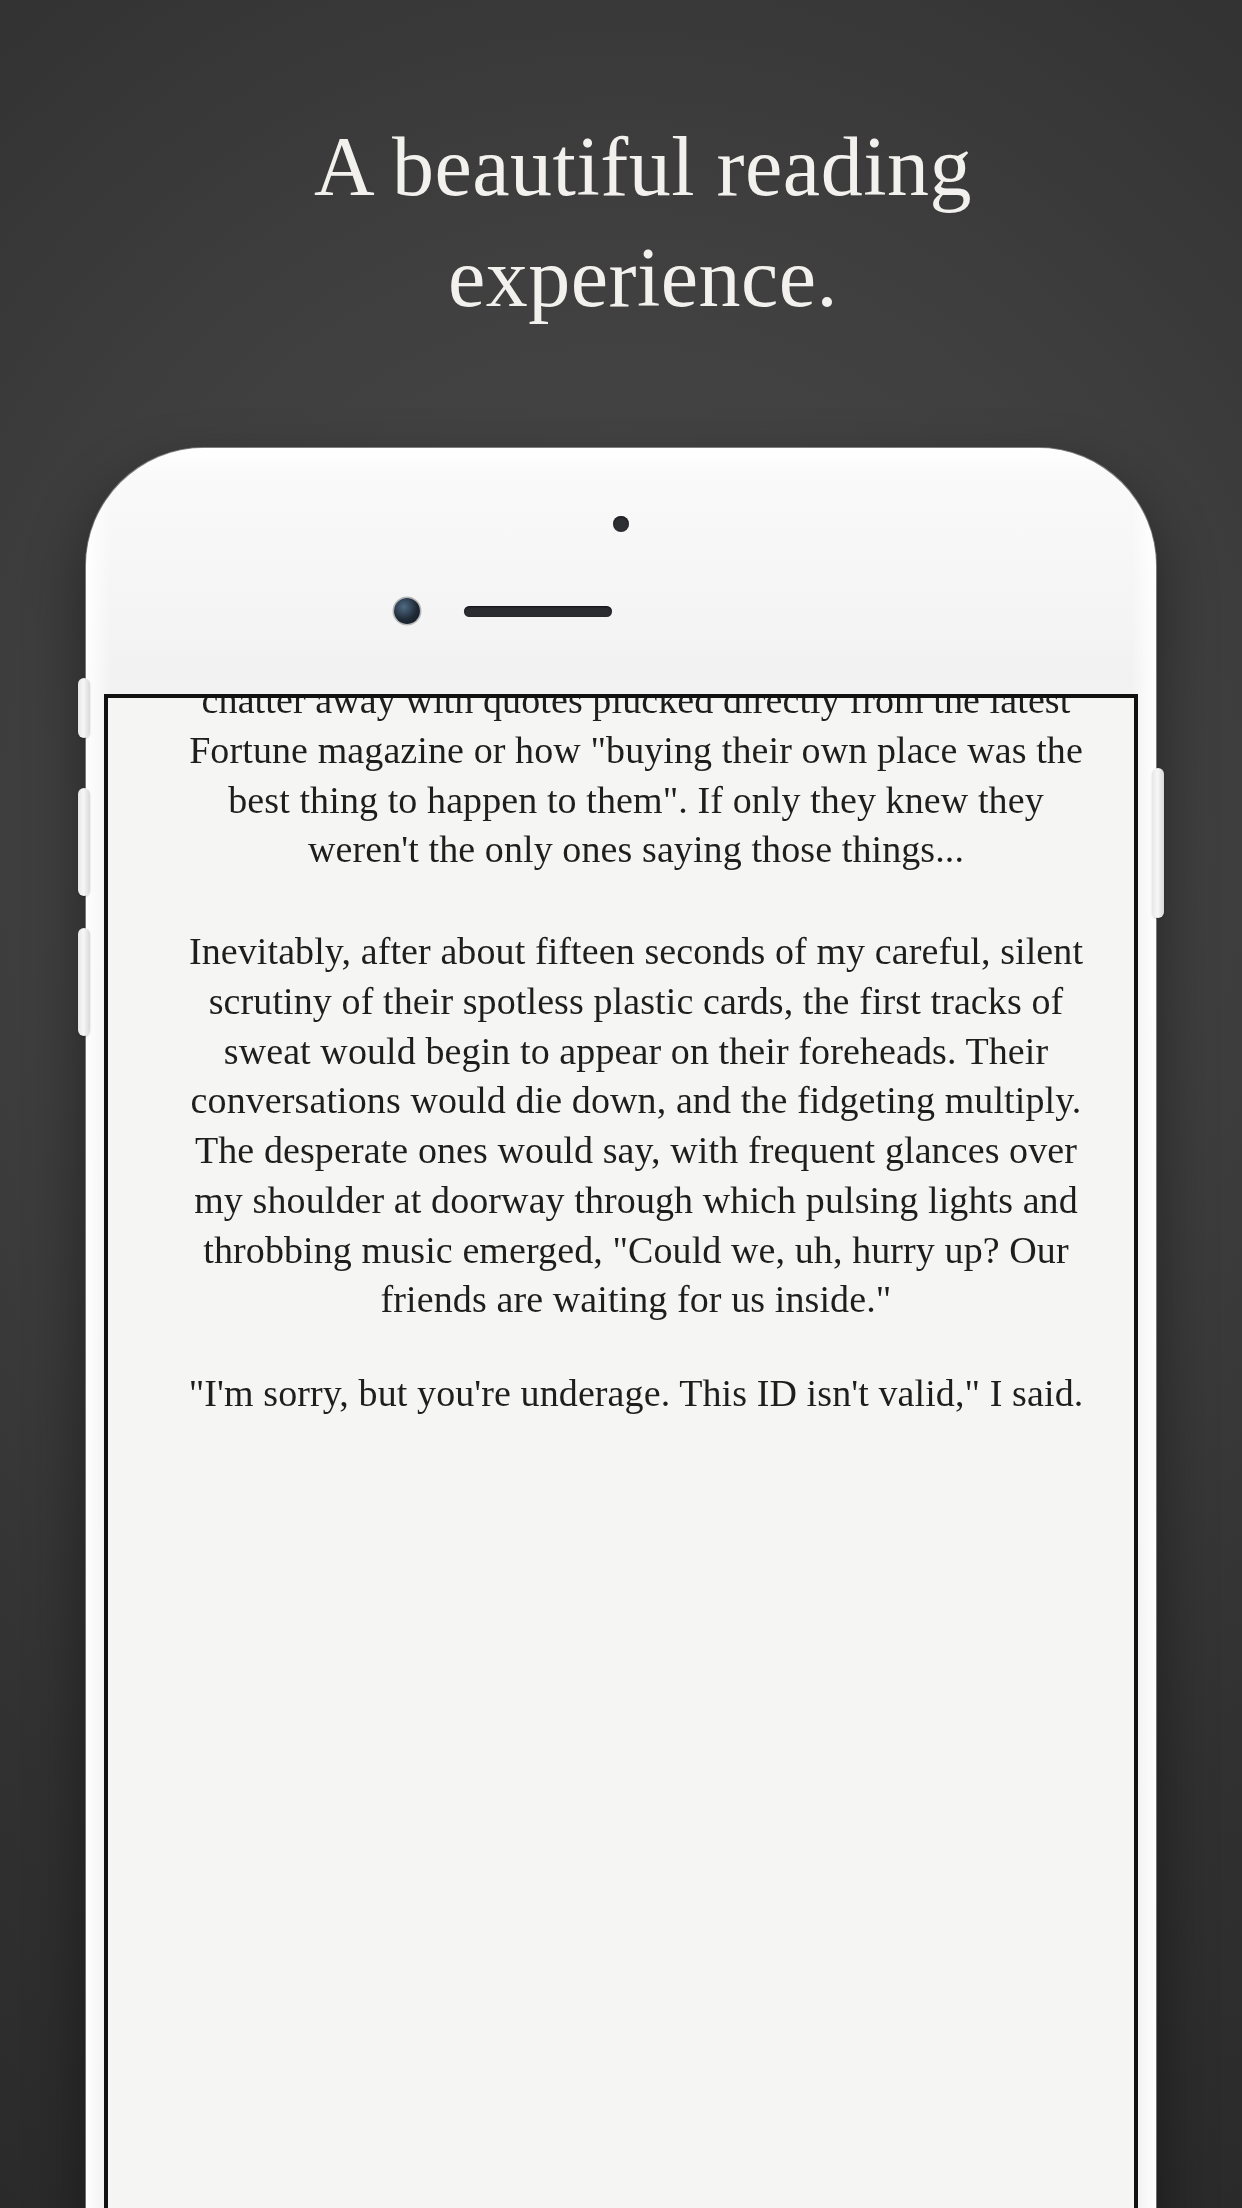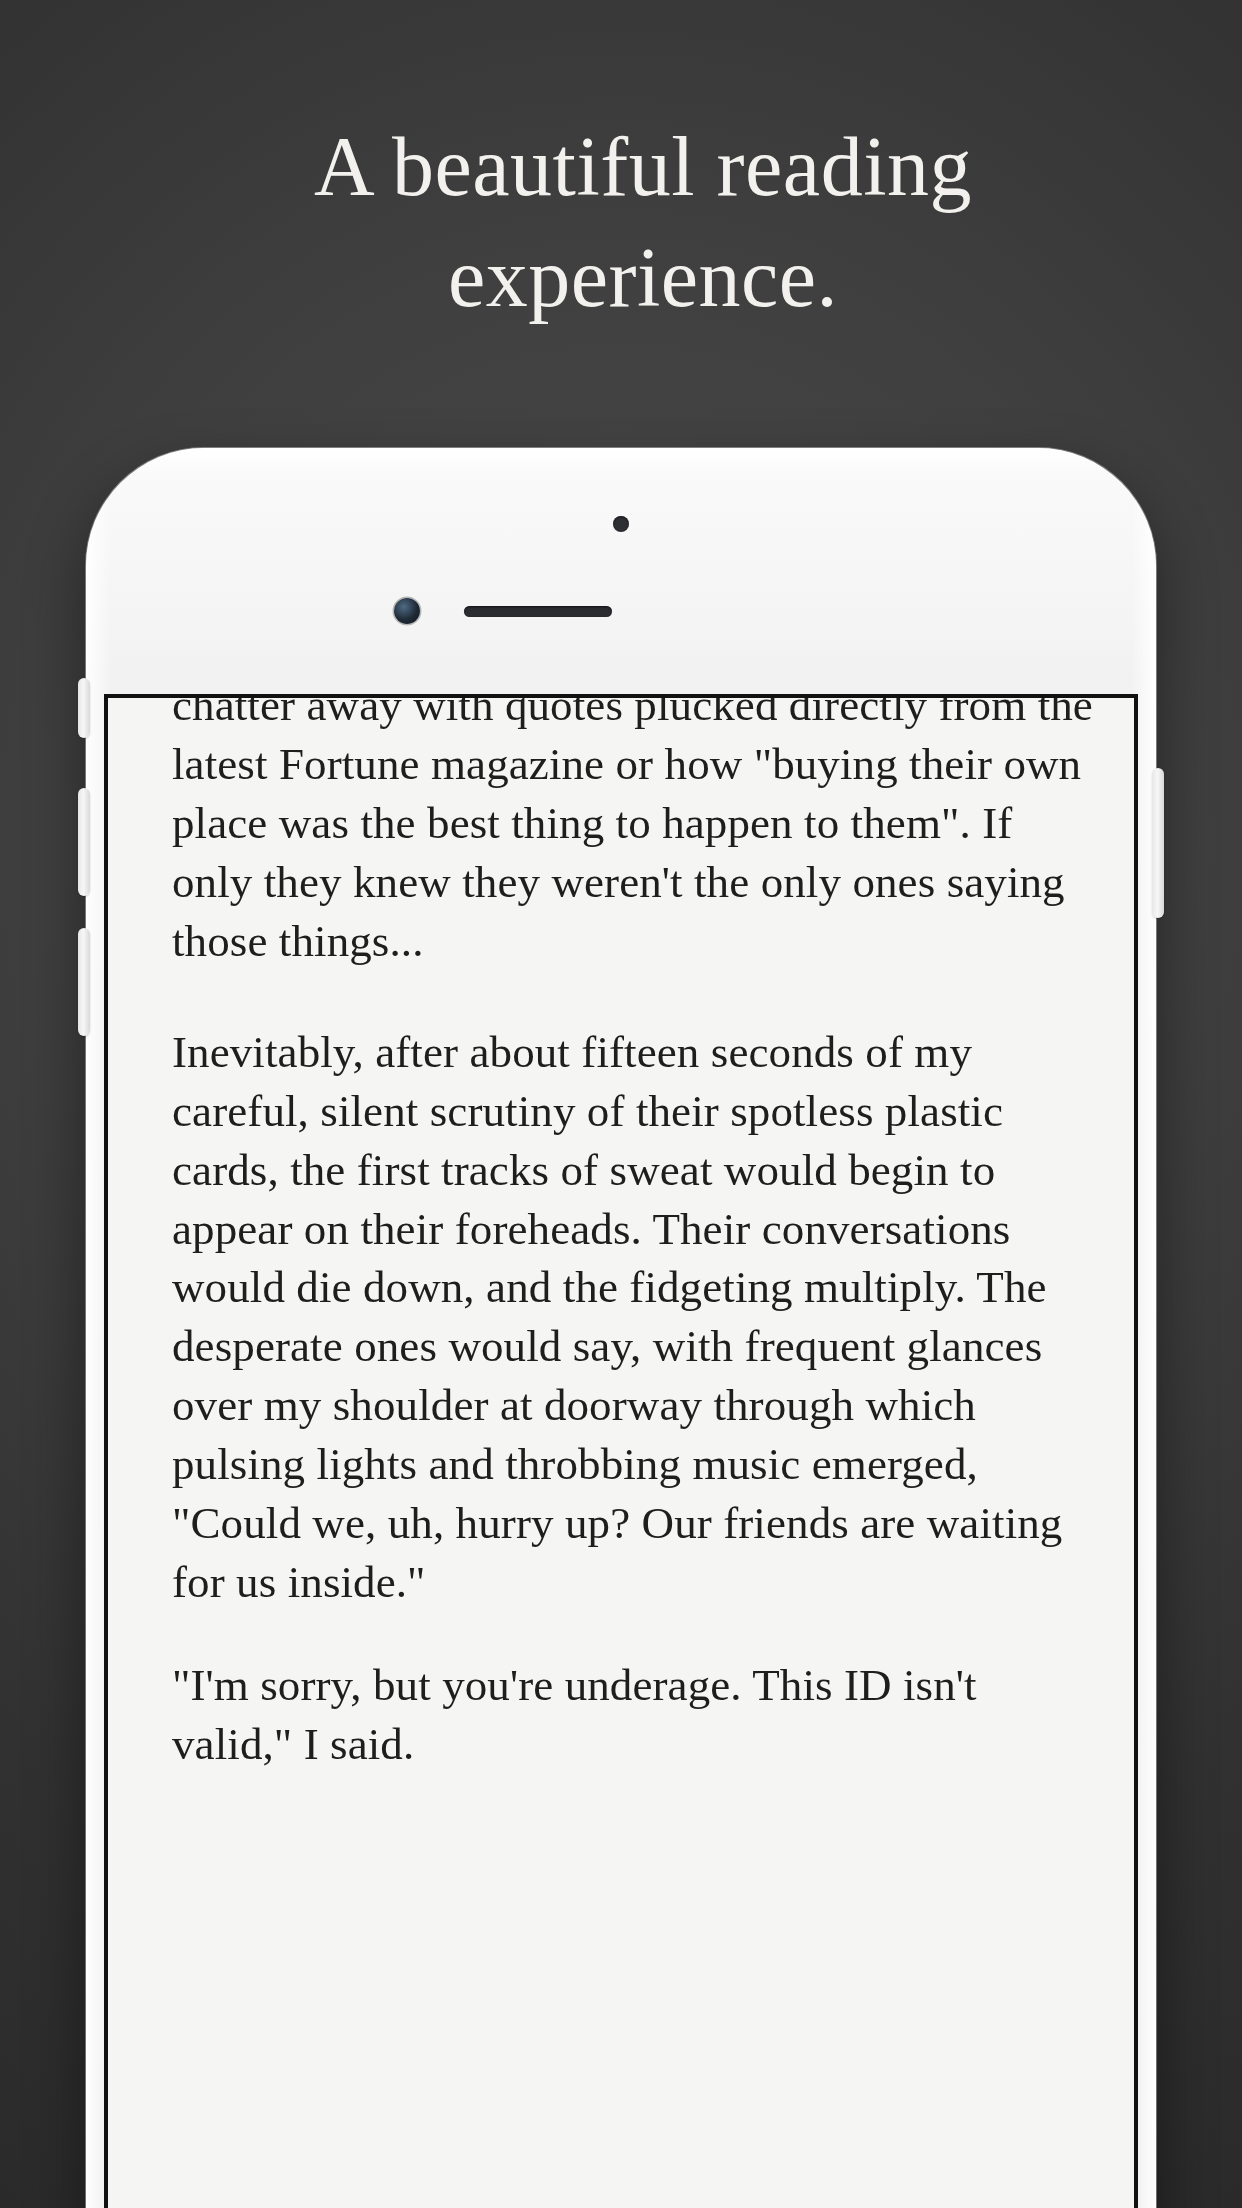--- a/index.html
+++ b/index.html
@@ -128,23 +128,24 @@
 
   .reader {
     position: absolute;
     left: 0;
     top: -22px;
     width: 100%;
     padding: 0 34px 0 64px;
     box-sizing: border-box;
     color: #1e1e1e;
     font-family: "Liberation Serif", serif;
-    font-size: 45px;
+    font-size: 38px;
     line-height: 1.31;
     letter-spacing: 0.1px;
+    text-align: center;
   }
 
   .reader p {
     margin: 0 0 44px 0;
   }
   .reader p:first-child { margin-bottom: 52px; }
 </style>
 </head>
 <body>
 

